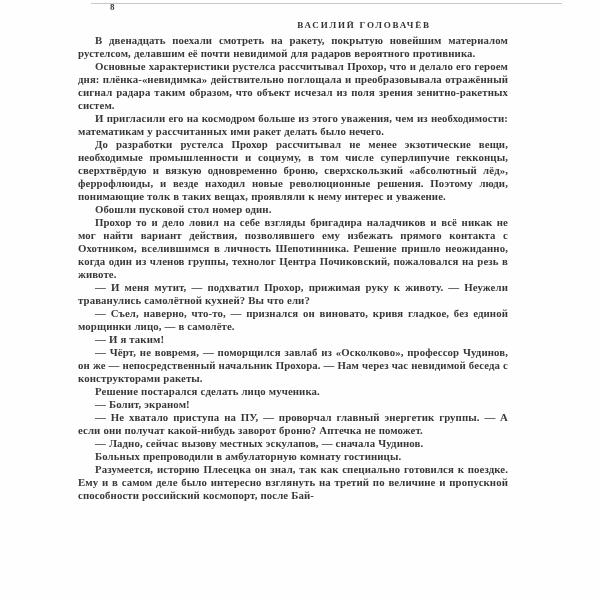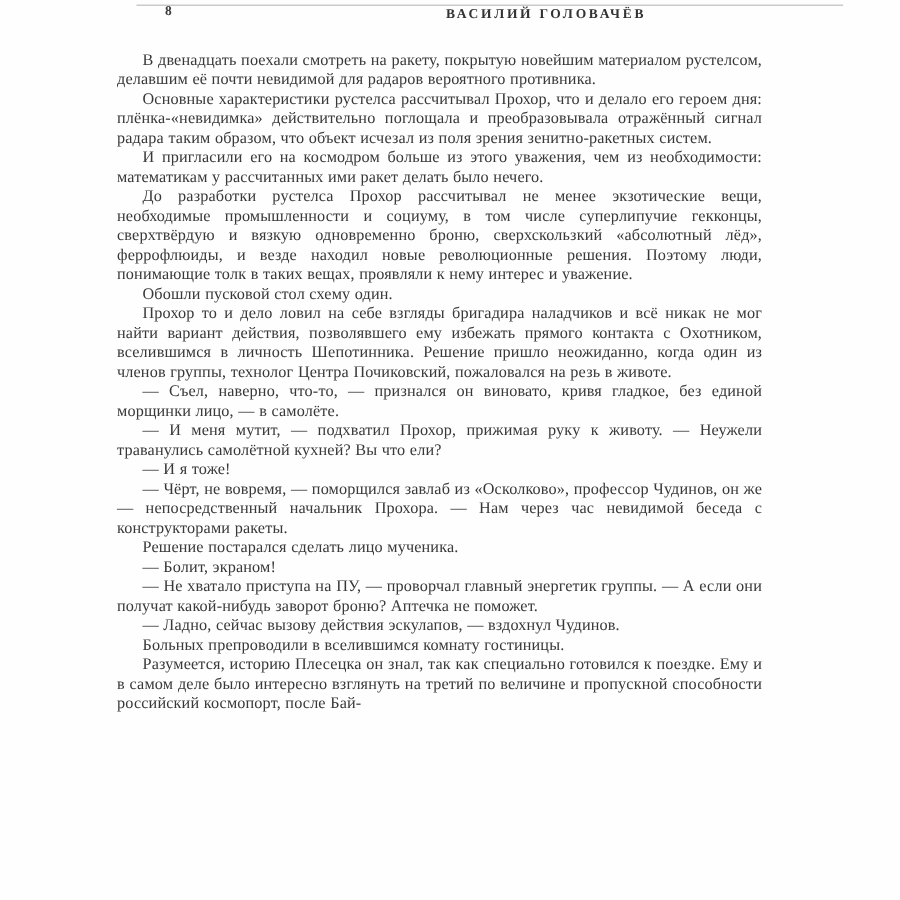--- a/index.html
+++ b/index.html
@@ -28,21 +28,21 @@
   .page-number {
     position: absolute;
     top: 2px; left: 110px;
     font-size: 9px;
     font-weight: bold;
     color: #3a3a3a;
     letter-spacing: 0.5px;
   }
   .running-title {
     position: absolute;
-    top: 4px; left: 364px;
+    top: 20px; left: 364px;
     transform: translateX(-50%);
     font-size: 9px;
     font-weight: bold;
     letter-spacing: 1.8px;
     color: #333333;
     white-space: nowrap;
   }
   .text-block {
     position: absolute;
     top: 34px; left: 78px;
@@ -50,42 +50,43 @@
     color: #383838;
   }
   .text-block p {
     margin: 0;
     text-indent: 17px;
     text-align: justify;
     font-size: 10.8px;
     line-height: 13px;
     letter-spacing: 0.1px;
     word-spacing: 0.2px;
+    font-weight: bold;
   }
 </style>
 </head>
 <body>
 
 <div class="page">
   <div class="scan">
     <div class="top-rule"></div>
     <span class="page-number">8</span>
     <span class="running-title">ВАСИЛИЙ ГОЛОВАЧЁВ</span>
     <div class="text-block" id="paragraphs">
         <p>В двенадцать поехали смотреть на ракету, покрытую новейшим материалом рустелсом, делавшим её почти невидимой для радаров вероятного противника.</p>
         <p>Основные характеристики рустелса рассчитывал Прохор, что и делало его героем дня: плёнка-«невидимка» действительно поглощала и преобразовывала отражённый сигнал радара таким образом, что объект исчезал из поля зрения зенитно-ракетных систем.</p>
         <p>И пригласили его на космодром больше из этого уважения, чем из необходимости: математикам у рассчитанных ими ракет делать было нечего.</p>
         <p>До разработки рустелса Прохор рассчитывал не менее экзотические вещи, необходимые промышленности и социуму, в том числе суперлипучие гекконцы, сверхтвёрдую и вязкую одновременно броню, сверхскользкий «абсолютный лёд», феррофлюиды, и везде находил новые революционные решения. Поэтому люди, понимающие толк в таких вещах, проявляли к нему интерес и уважение.</p>
-        <p>Обошли пусковой стол схему один.</p>
+        <p>Обошли пусковой стол номер один.</p>
         <p>Прохор то и дело ловил на себе взгляды бригадира наладчиков и всё никак не мог найти вариант действия, позволявшего ему избежать прямого контакта с Охотником, вселившимся в личность Шепотинника. Решение пришло неожиданно, когда один из членов группы, технолог Центра Почиковский, пожаловался на резь в животе.</p>
+        <p>— И меня мутит, — подхватил Прохор, прижимая руку к животу. — Неужели траванулись самолётной кухней? Вы что ели?</p>
         <p>— Съел, наверно, что-то, — признался он виновато, кривя гладкое, без единой морщинки лицо, — в самолёте.</p>
-        <p>— И меня мутит, — подхватил Прохор, прижимая руку к животу. — Неужели траванулись самолётной кухней? Вы что ели?</p>
-        <p>— И я тоже!</p>
+        <p>— И я таким!</p>
         <p>— Чёрт, не вовремя, — поморщился завлаб из «Осколково», профессор Чудинов, он же — непосредственный начальник Прохора. — Нам через час невидимой беседа с конструкторами ракеты.</p>
         <p>Решение постарался сделать лицо мученика.</p>
         <p>— Болит, экраном!</p>
         <p>— Не хватало приступа на ПУ, — проворчал главный энергетик группы. — А если они получат какой-нибудь заворот броню? Аптечка не поможет.</p>
-        <p>— Ладно, сейчас вызову действия эскулапов, — вздохнул Чудинов.</p>
-        <p>Больных препроводили в вселившимся комнату гостиницы.</p>
+        <p>— Ладно, сейчас вызову местных эскулапов, — сначала Чудинов.</p>
+        <p>Больных препроводили в амбулаторную комнату гостиницы.</p>
         <p>Разумеется, историю Плесецка он знал, так как специально готовился к поездке. Ему и в самом деле было интересно взглянуть на третий по величине и пропускной способности российский космопорт, после Бай-</p>
       </div>
   </div>
 </div>
 
 </body></html>

